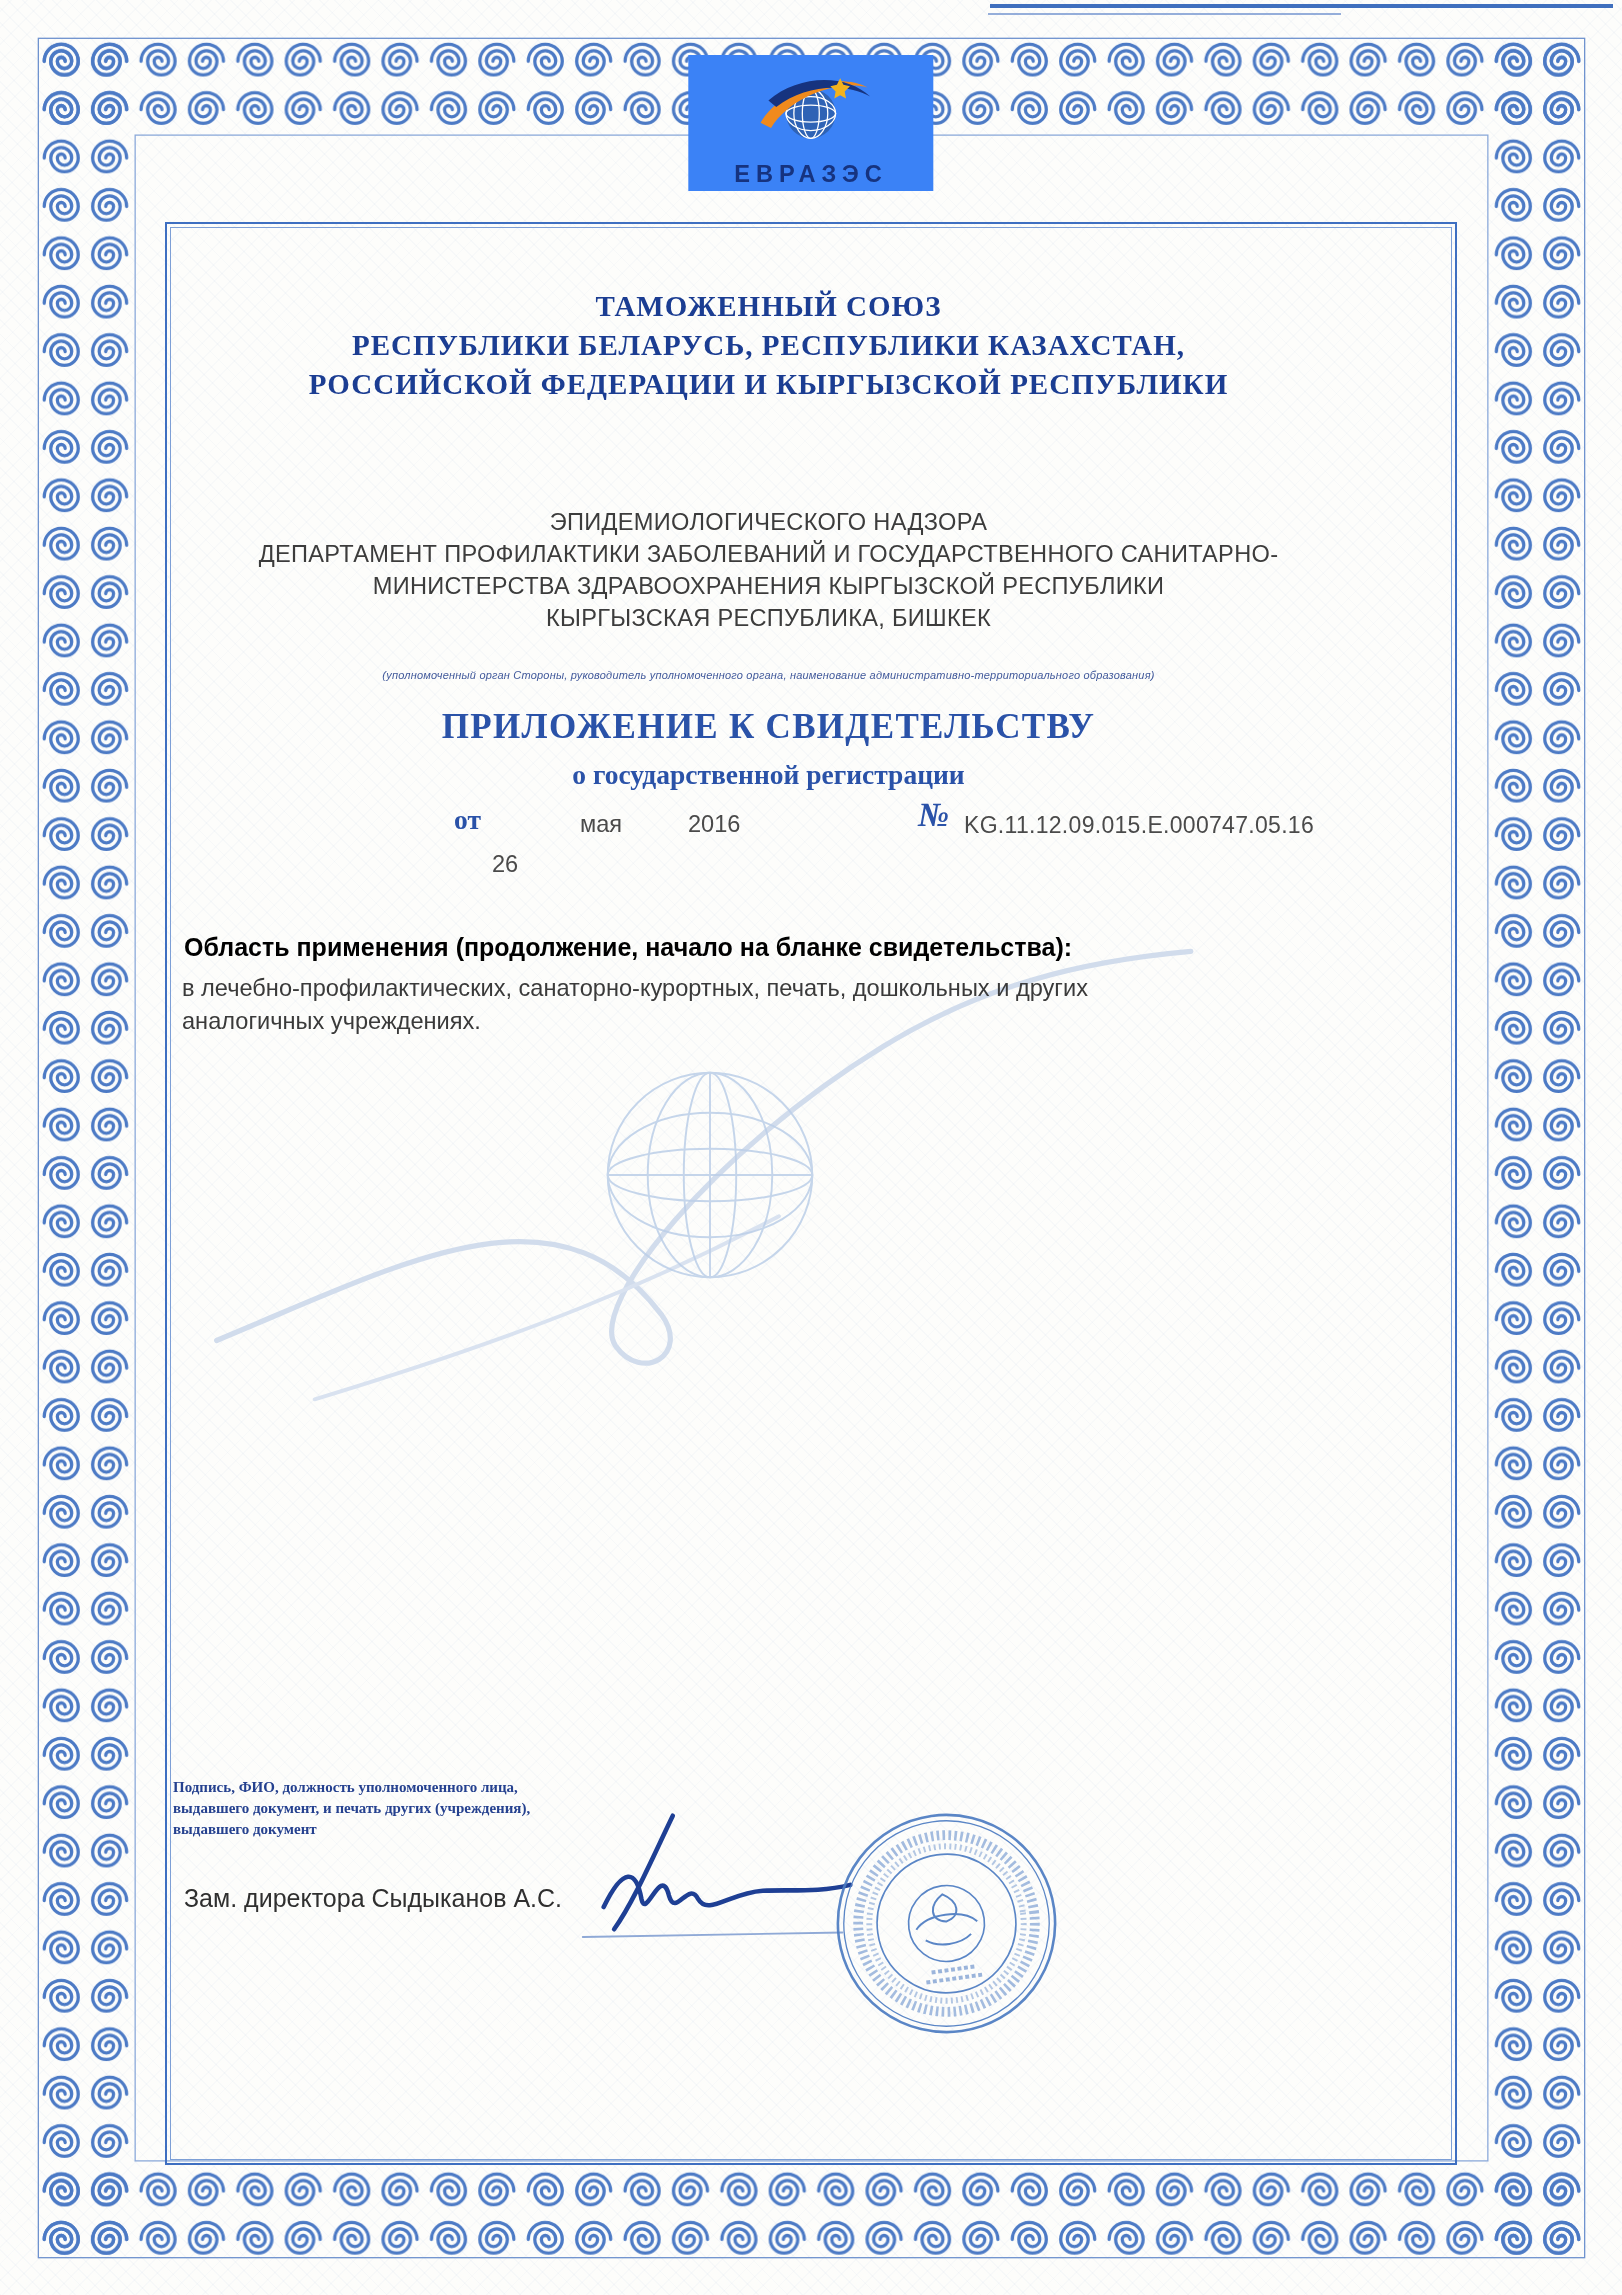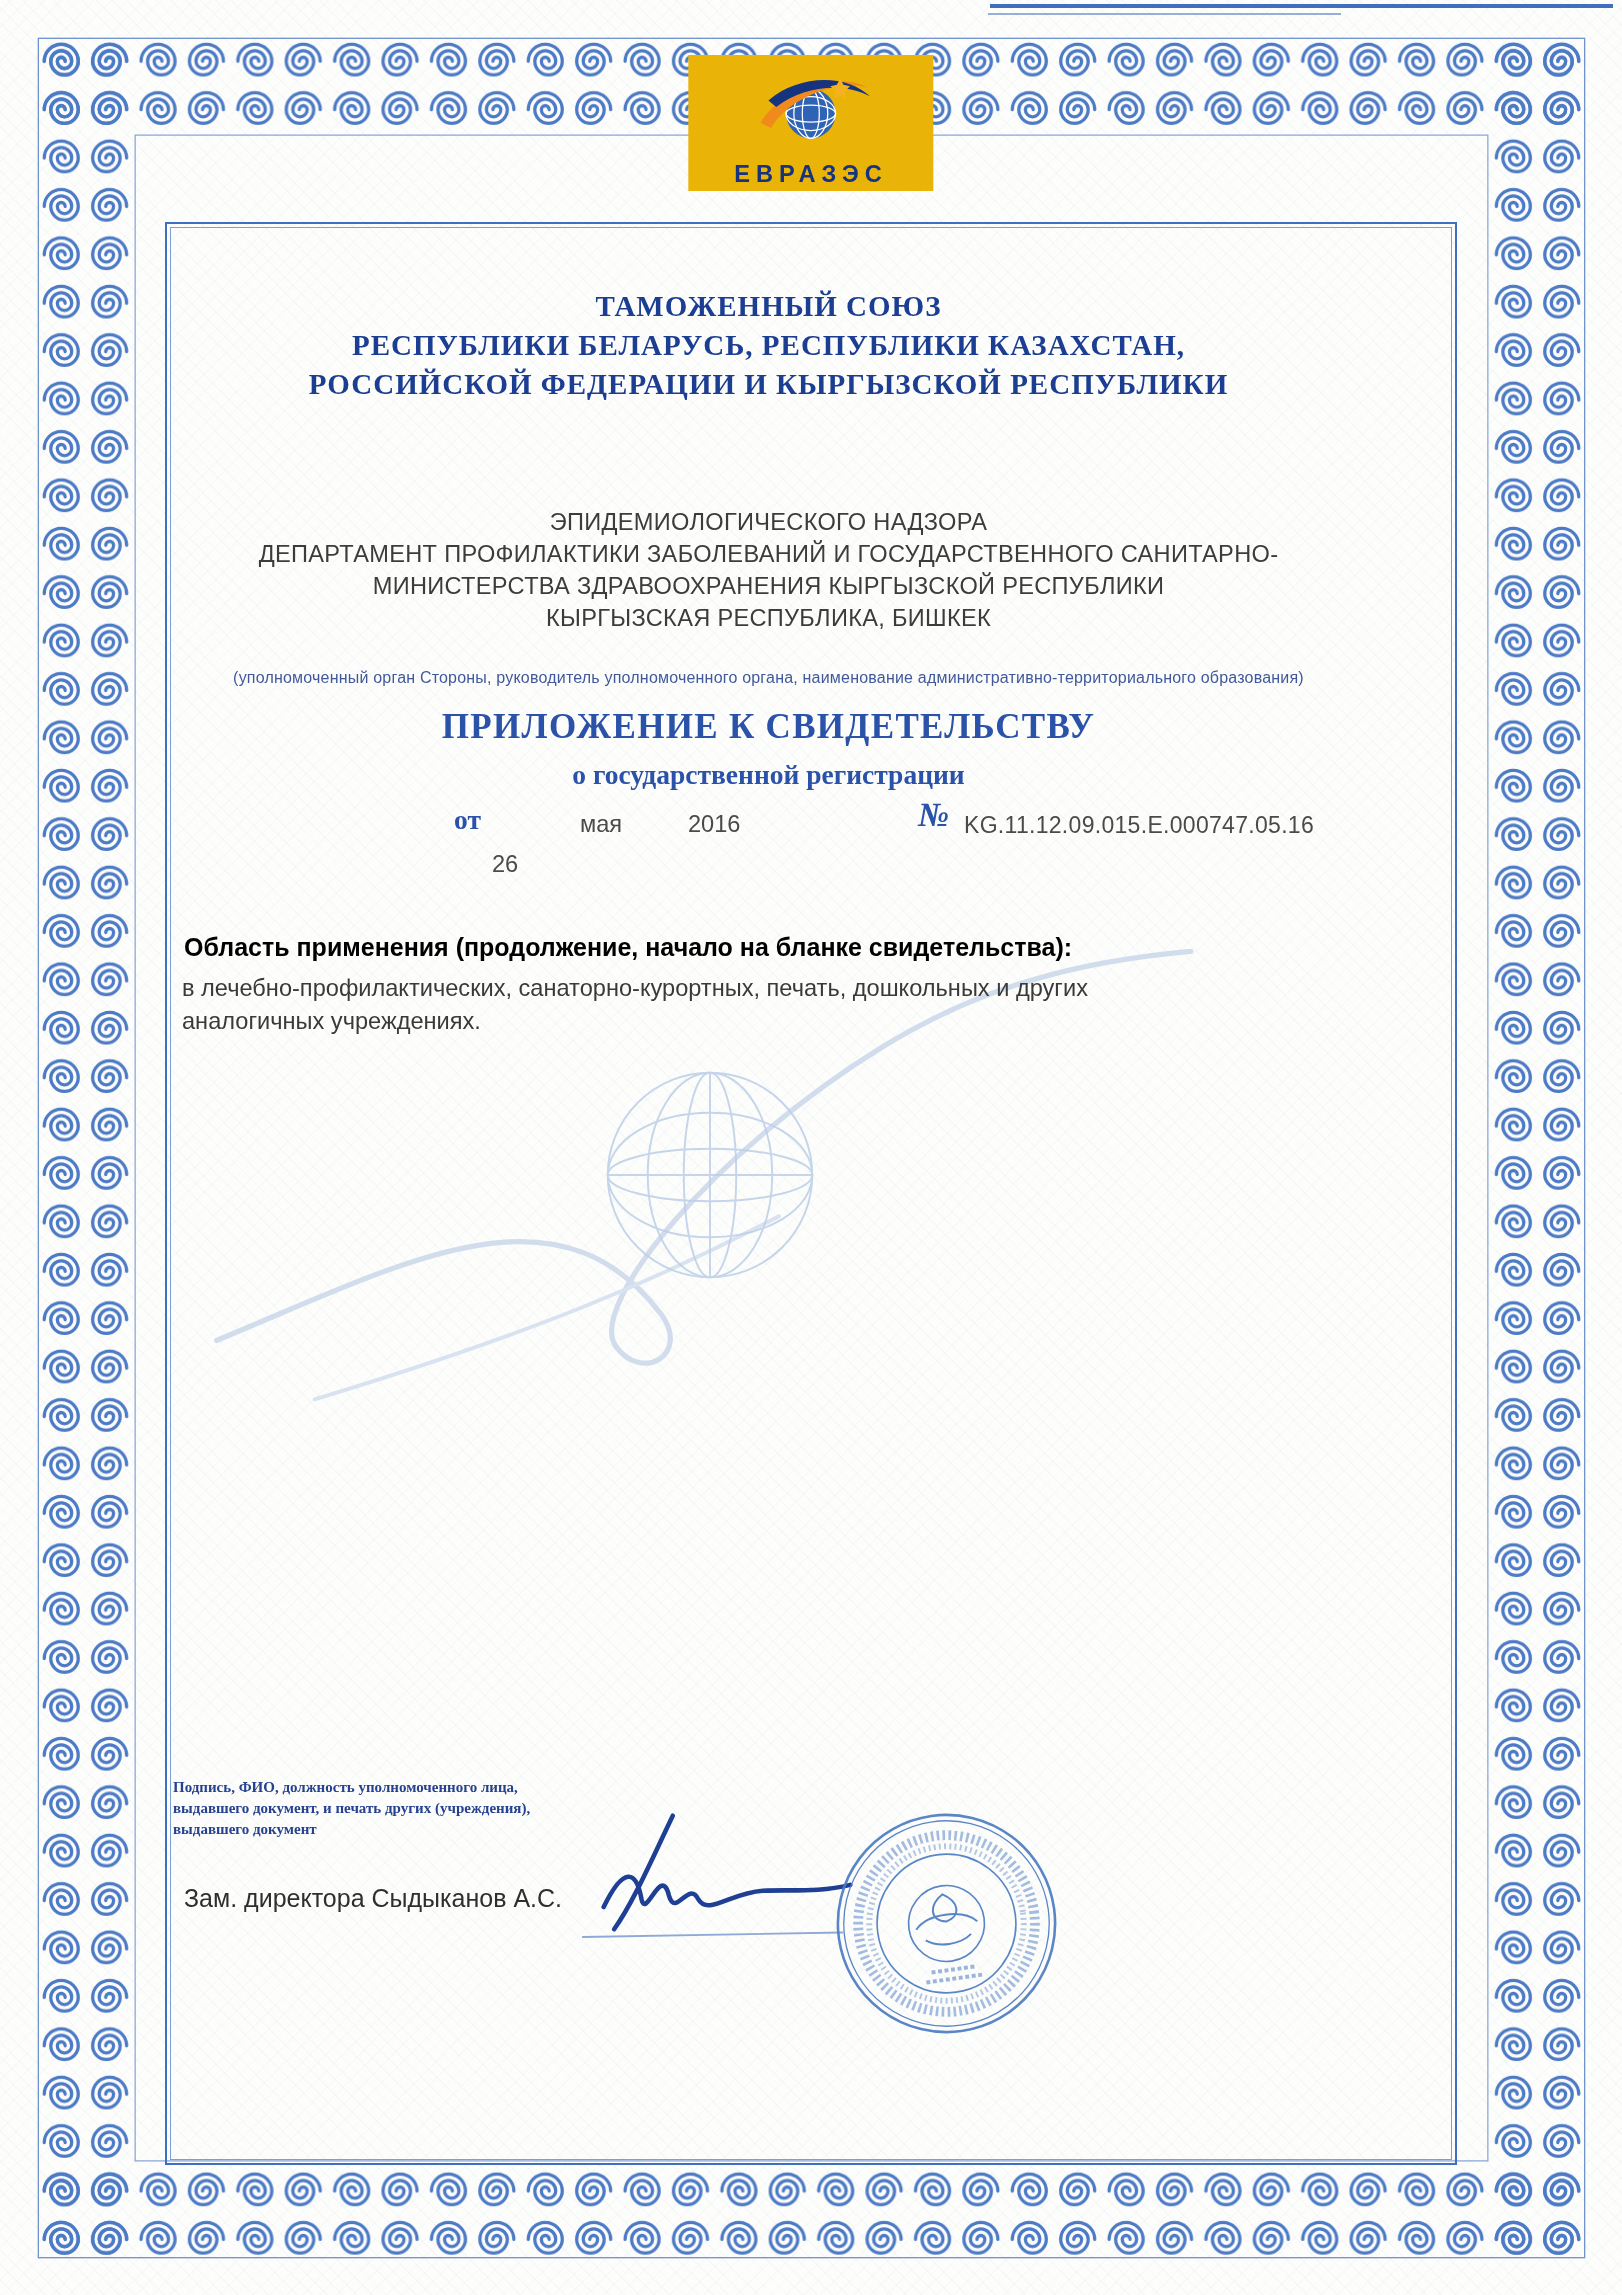--- a/index.html
+++ b/index.html
@@ -22,33 +22,33 @@
   .frame{
     position:absolute;left:165px;right:165px;top:222px;bottom:130px;
     border:2.6px solid #3e6fc1;
   }
   .frame-inner{position:absolute;inset:3.3px;border:1.3px solid #7d9fd6;}
   .artifact-line-a{position:absolute;top:3.9px;right:9.2px;width:623px;height:3.9px;background:#3f6fbe;}
   .artifact-line-b{position:absolute;top:13px;right:281px;width:353px;height:2px;background:#7a9ad2;opacity:.8;}
 
   .logo{
     position:absolute;top:55px;left:50%;transform:translateX(-50%);
-    background:#eab308;padding:5.2px 46px 2.6px;text-align:center;z-index:5;
+    background:#3b82f6;padding:5.2px 46px 2.6px;text-align:center;z-index:5;
   }
   .logo-text{
     font-family:"Liberation Sans",sans-serif;font-weight:bold;
     font-size:23.6px;letter-spacing:5.9px;color:#16337f;margin-top:1.3px;
   }
 
   .centered{position:absolute;left:39px;right:124px;text-align:center;}
 
   .union-title{top:287px;font-family:"Liberation Serif",serif;font-weight:bold;
     color:#1b3d92;font-size:29px;line-height:39px;letter-spacing:1px;}
   .authority{top:506px;color:#3c3c3c;font-size:23.6px;line-height:32px;letter-spacing:0.3px;}
-  .authority-note{top:669px;color:#41599b;font-size:16px;letter-spacing:0.2px;}
+  .authority-note{top:669px;color:#41599b;font-size:11px;letter-spacing:0.2px;font-style:italic;}
 
   .doc-title{top:707px;font-family:"Liberation Serif",serif;font-weight:bold;
     color:#2a52a8;font-size:35px;letter-spacing:1.3px;}
   .doc-subtitle{top:759px;font-family:"Liberation Serif",serif;font-weight:bold;
     color:#2a52a8;font-size:27.5px;}
 
   .issue-row{position:absolute;left:0;top:799px;width:1622px;height:52px;}
   .lbl-ot{position:absolute;left:454px;top:5.2px;font-family:"Liberation Serif",serif;
     font-weight:bold;color:#2a52a8;font-size:27.5px;}
   .val-day{position:absolute;left:492px;top:11.8px;font-size:23.6px;color:#4a4a4a;margin-top:40px;}

